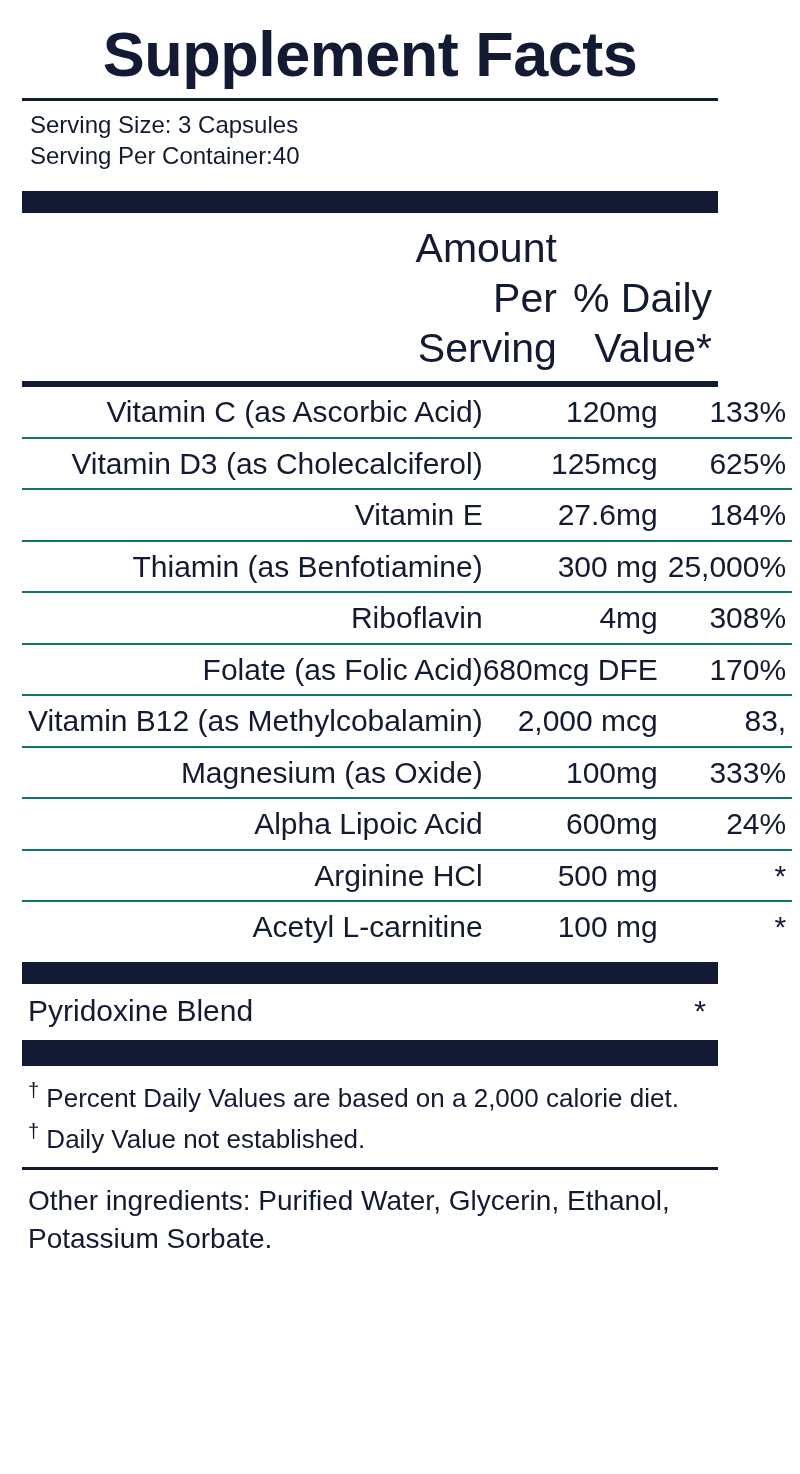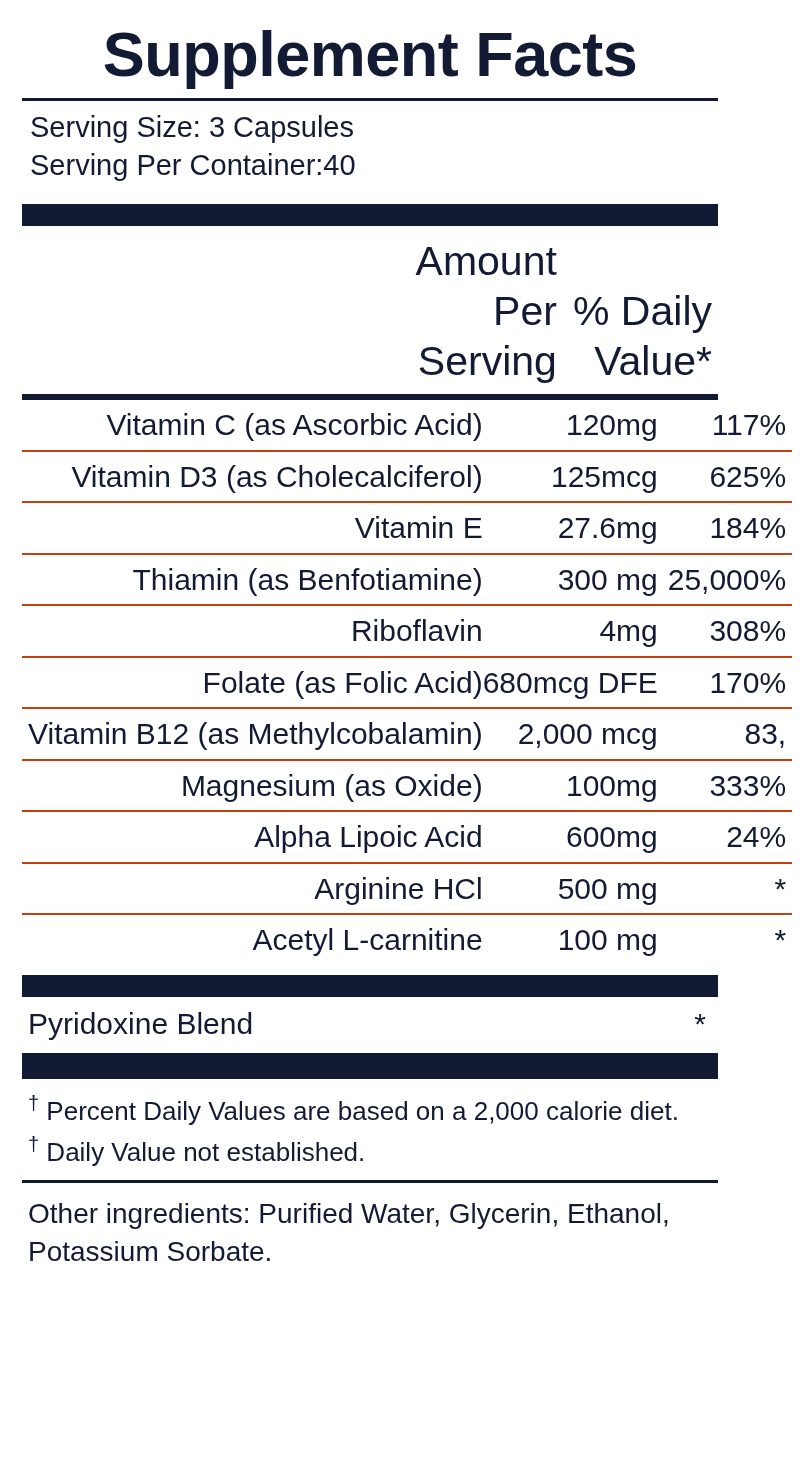--- a/index.html
+++ b/index.html
@@ -39,21 +39,21 @@
   }
   .bar {
     background: #131a33;
     height: 22px;
     margin: 10px 0 0 0;
   }
   .bar.tall {
     height: 26px;
   }
   .serving {
-    font-size: 29px;
+    font-size: 24px;
     line-height: 1.3;
     padding: 8px 8px 10px 8px;
     font-weight: normal;
   }
   table {
     width: 100%;
     border-collapse: collapse;
     font-size: 29px;
   }
   td, th {
@@ -64,21 +64,21 @@
     font-weight: normal;
     font-size: 41px;
     line-height: 1.22;
     padding: 10px 0 8px 0;
     text-align: right;
   }
   .hdr-row th.blank { width: 48%; }
   .hdr-row th.amount { width: 30%; padding-right: 8px; }
   .hdr-row th.dv { width: 22%; padding-right: 6px; }
   .row td {
-    border-top: 2px solid #c2410c;
+    border-top: 2px solid #0f766e;
     padding: 8px 0 7px 0;
     font-size: 30px;
     line-height: 1.15;
     white-space: nowrap;
   }
   .row td.name { text-align: right; padding-left: 6px; margin-top: 11px; }
   .row td.amt { text-align: right; padding-right: 10px; }
   .row td.dv { text-align: right; padding-right: 6px; }
   .row:first-child td { border-top: none; }
   .blend-head {
@@ -142,21 +142,21 @@
     </thead>
   </table>
 
   <div class="rule-med"></div>
 
   <table>
     <tbody>
       <tr class="row">
         <td class="name">Vitamin C (as Ascorbic Acid)</td>
         <td class="amt">120mg</td>
-        <td class="dv">117%</td>
+        <td class="dv">133%</td>
       </tr>
       <tr class="row">
         <td class="name">Vitamin D3 (as Cholecalciferol)</td>
         <td class="amt">125mcg</td>
         <td class="dv">625%</td>
       </tr>
       <tr class="row">
         <td class="name">Vitamin E</td>
         <td class="amt">27.6mg</td>
         <td class="dv">184%</td>

